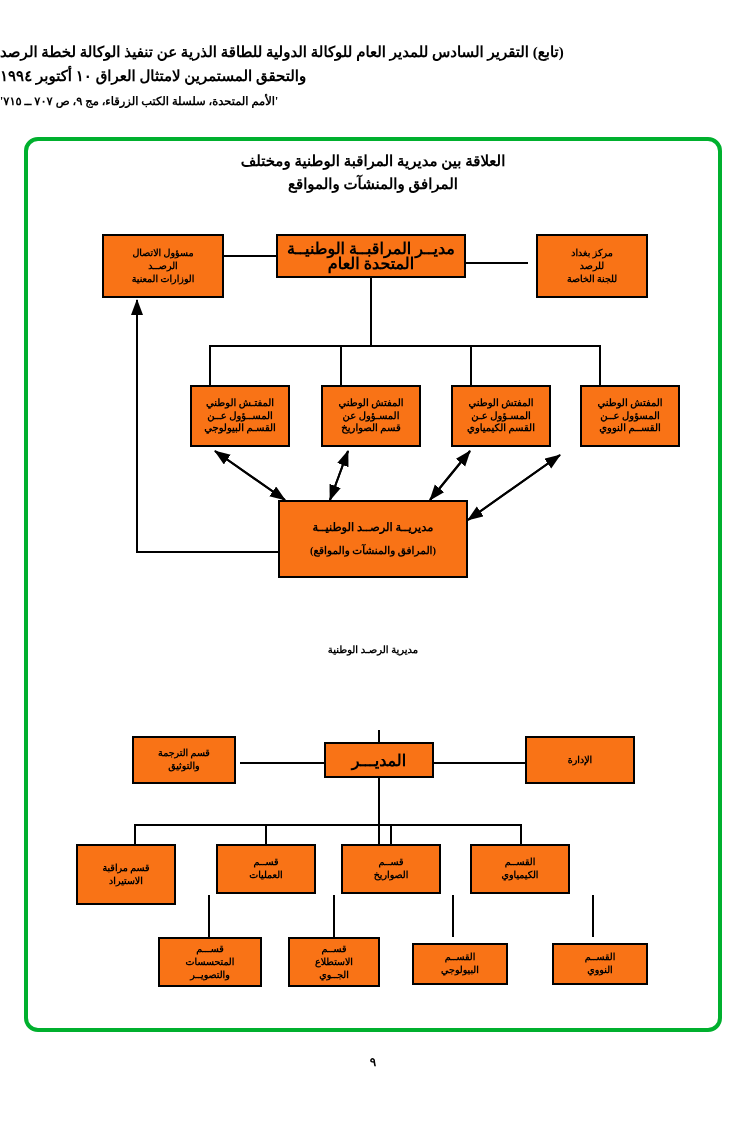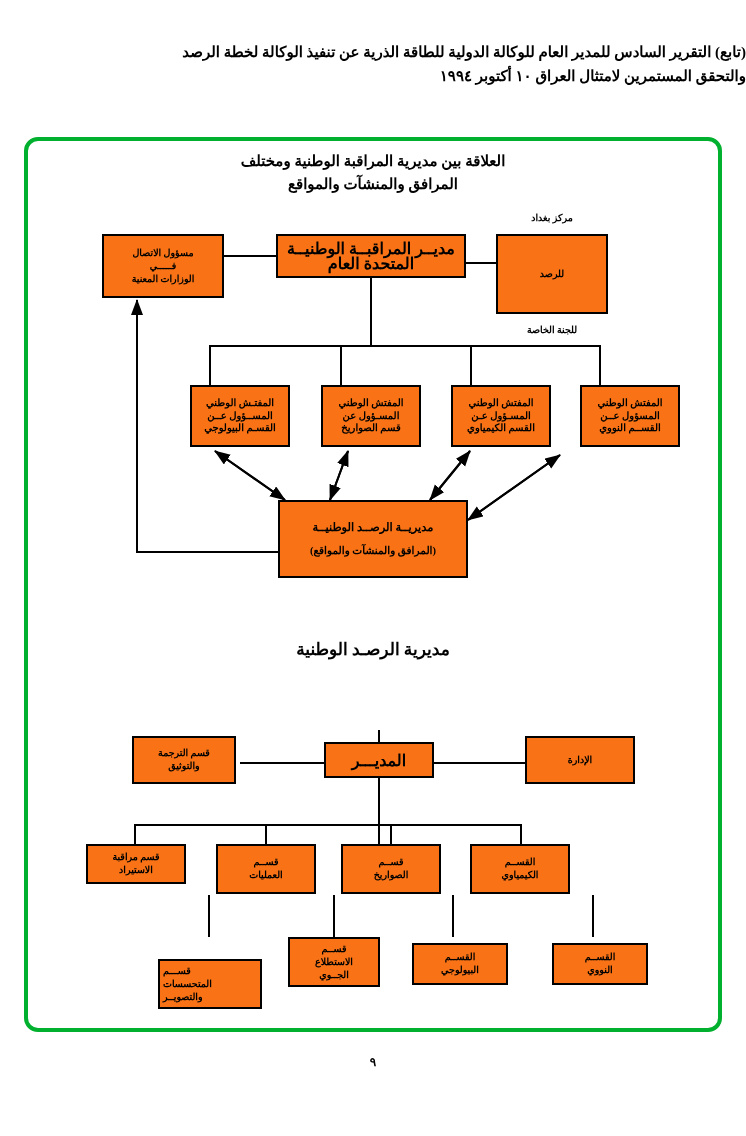--- a/index.html
+++ b/index.html
@@ -15,21 +15,21 @@
     color: #000000;
     overflow: hidden;
   }
 
   
   .header {
     position: absolute;
     top: 40px;
     left: 0;
     width: 746px;
-    text-align: right;
+    text-align: left;
   }
   .header .line1,
   .header .line2 {
     font-size: 15px;
     font-weight: bold;
     line-height: 24px;
     letter-spacing: 0px;
   }
   .header .line3 {
     font-size: 11.5px;
@@ -53,21 +53,21 @@
   
   .diagram-title {
     position: absolute;
     text-align: center;
     font-weight: bold;
     font-size: 15px;
     line-height: 23px;
     width: 100%;
   }
   #title-1 { top: 150px; left: 0; }
-  #title-2 { top: 638px; left: 0; font-size: 17px; }
+  #title-2 { top: 638px; left: 0; font-size: 10px; }
 
   
   .box {
     position: absolute;
     border: 2px solid #000000;
     background: #f97316;
     box-sizing: border-box;
     display: flex;
     flex-direction: column;
     align-items: center;
@@ -112,20 +112,21 @@
     font-size: 12px;
     font-weight: bold;
   }
 </style>
 </head>
 <body>
 
 <div class="header">
   <div class="line1">(تابع) التقرير السادس للمدير العام للوكالة الدولية للطاقة الذرية عن تنفيذ الوكالة لخطة الرصد</div>
   <div class="line2">والتحقق المستمرين لامتثال العراق ١٠ أكتوبر ١٩٩٤</div>
+  <div class="line3">'الأمم المتحدة، سلسلة الكتب الزرقاء، مج ٩، ص ٧٠٧ ــ ٧١٥'</div>
 </div>
 
 <div class="frame"></div>
 
 <div class="diagram-title" id="title-1">
   <div>العلاقة بين مديرية المراقبة الوطنية ومختلف</div>
   <div>المرافق والمنشآت والمواقع</div>
 </div>
 
 <div class="ln lnh" style="left:224px; top:255px; width:52px;"></div>
@@ -164,25 +165,25 @@
   <line x1="560" y1="455" x2="468" y2="520" stroke="#000" stroke-width="2" marker-end="url(#ah)"></line>
 </svg>
 
 <div class="box b-lg" style="left:276px; top:234px; width:190px; height:44px;">
   <span>مديــر المراقبــة الوطنيــة</span>
   <span>المتحدة العام</span>
 </div>
 
 <div class="box b-xs" style="left:102px; top:234px; width:122px; height:64px;">
   <span>مسؤول الاتصال</span>
-  <span>فـــــي</span>
+  <span>الرصــد</span>
   <span>الوزارات المعنية</span>
 </div>
 
-<div class="box b-xs" style="left:496px; top:234px; width:112px; height:80px;gap:43px;">
+<div class="box b-xs" style="left:536px; top:234px; width:112px; height:64px;">
   <span>مركز بغداد</span>
   <span>للرصد</span>
   <span>للجنة الخاصة</span>
 </div>
 
 <div class="box b-sm" style="left:163px; top:385px; width:100px; height:62px;">
   <span>المفتـش الوطني</span>
   <span>المســؤول عــن</span>
   <span>القسـم البيولوجي</span>
 </div>
@@ -234,41 +235,41 @@
 
 <div class="box b-xs" style="left:132px; top:736px; width:104px; height:48px;justify-content:center;">
   <span>قسم الترجمة</span>
   <span>والتوثيق</span>
 </div>
 
 <div class="box b-xs" style="left:525px; top:736px; width:110px; height:48px;text-align:right;">
   <span>الإدارة</span>
 </div>
 
-<div class="box b-xs" style="left:86px; top:844px; width:100px; height:40px;">
+<div class="box b-xs" style="left:76px; top:844px; width:100px; height:61px;">
   <span>قسم مراقبة</span>
   <span>الاستيراد</span>
 </div>
 
 <div class="box b-xs" style="left:216px; top:844px; width:100px; height:50px;">
   <span>قســم</span>
   <span>العمليات</span>
 </div>
 
 <div class="box b-xs" style="left:341px; top:844px; width:100px; height:50px;">
   <span>قســم</span>
   <span>الصواريخ</span>
 </div>
 
 <div class="box b-xs" style="left:470px; top:844px; width:100px; height:50px;">
   <span>القســم</span>
   <span>الكيمياوي</span>
 </div>
 
-<div class="box b-xs" style="left:158px; top:959px; width:104px; height:50px;align-items:flex-end;">
+<div class="box b-xs" style="left:158px; top:937px; width:104px; height:50px;">
   <span>قســـم</span>
   <span>المتحسسات</span>
   <span>والتصويــر</span>
 </div>
 
 <div class="box b-xs" style="left:288px; top:937px; width:92px; height:50px;">
   <span>قســم</span>
   <span>الاستطلاع</span>
   <span>الجــوي</span>
 </div>

